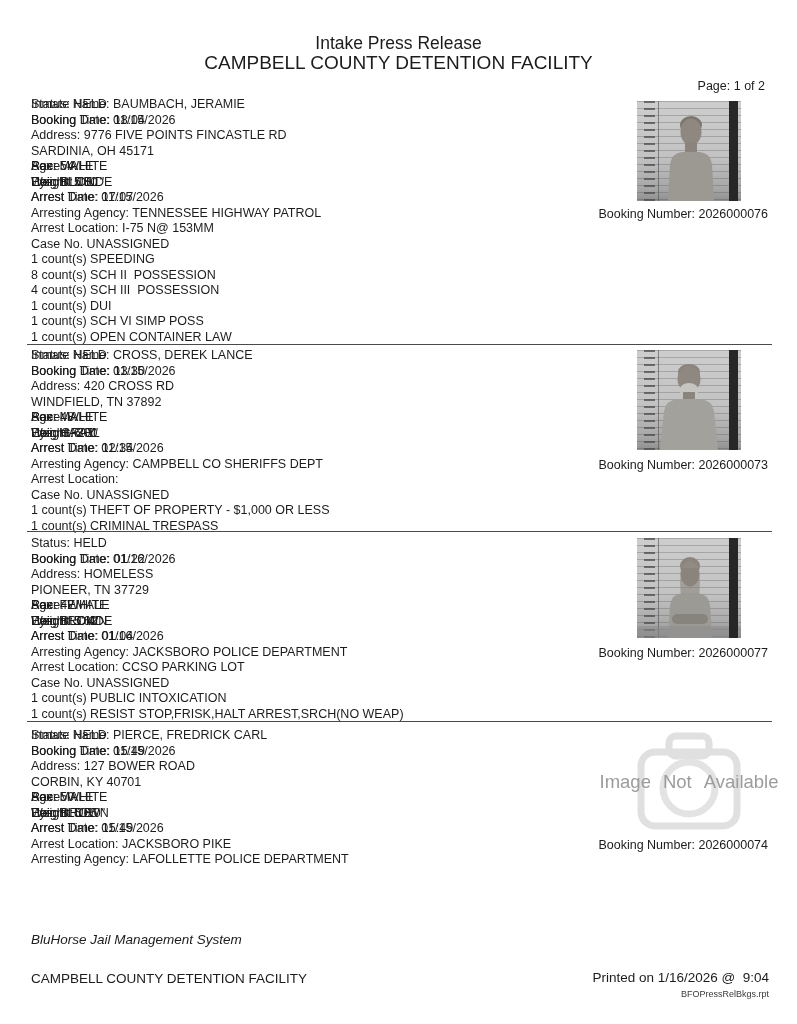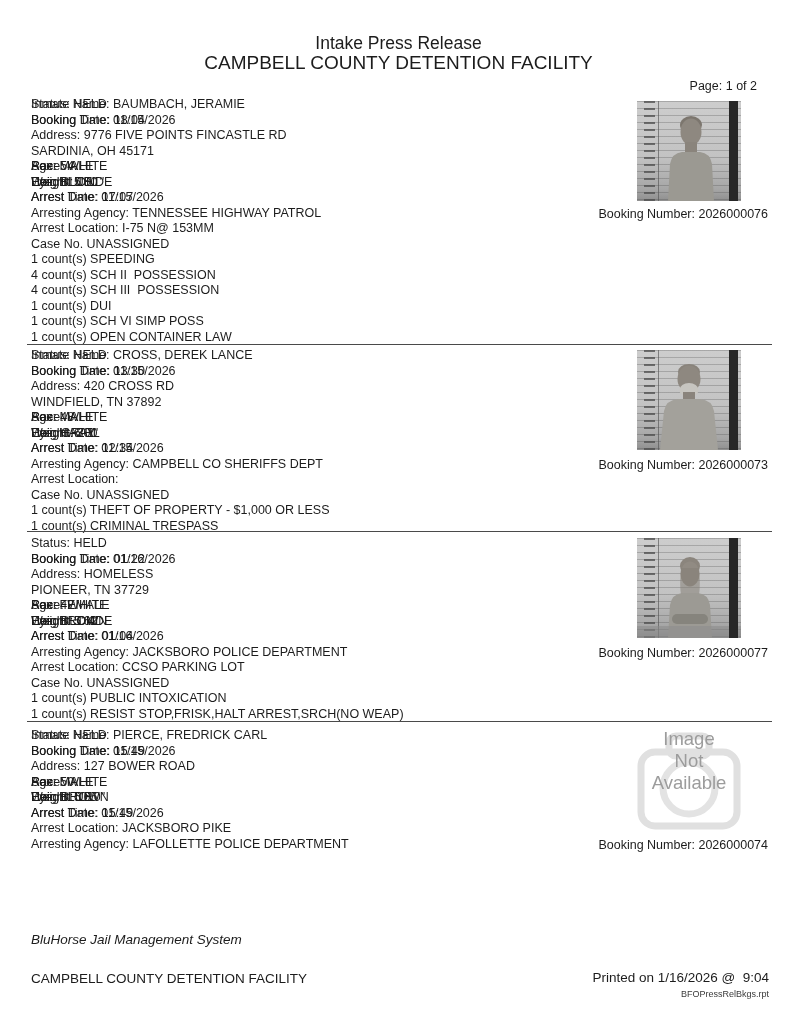--- a/index.html
+++ b/index.html
@@ -1,21 +1,21 @@
 <!DOCTYPE html>
 <html><head>
 <meta charset="utf-8">
 <style>
   html,body{margin:0;padding:0;background:#ffffff;}
   .page{position:relative;width:797px;height:1024px;background:#ffffff;color:#1c1c1c;
         font-family:"Liberation Sans", sans-serif;overflow:hidden;}
   .title{position:absolute;left:0;width:100%;text-align:center;font-weight:normal;white-space:pre;}
   .t1{top:33px;font-size:17.5px;}
   .t2{top:52px;font-size:19px;}
-  .page-label{position:absolute;top:79px;right:40px;font-size:12.5px;white-space:pre;}
+  .page-label{position:absolute;top:79px;right:32px;font-size:12.5px;white-space:pre;}
   .record{position:absolute;left:31px;width:741px;font-size:12.5px;}
   .line{position:relative;height:15.5px;}
   .line span{position:absolute;top:0;left:0;white-space:pre;}
   .c2{left:191px;}
   .c3{left:304px;}
   .cEye{left:441px;}
   .cStatus{left:425px;}
   .ci-addr{left:57px;}
   .ci-demo{left:72px;}
   .ci-case{left:5px;}
@@ -26,22 +26,22 @@
   .photo::before{content:"";position:absolute;inset:0;
          background:repeating-linear-gradient(180deg,rgba(70,70,70,.28) 0 1px,transparent 1px 7px);}
   .ph-ruler{position:absolute;left:7px;top:0;width:11px;height:100%;
          background:repeating-linear-gradient(180deg,#4c4c4c 0 1.6px,transparent 1.6px 7px);opacity:.75;}
   .ph-rline{position:absolute;left:21px;top:0;width:1px;height:100%;background:#555;opacity:.65;}
   .ph-bar{position:absolute;right:3px;top:0;width:9px;height:100%;background:#272727;}
   .ph-person{position:absolute;inset:0;width:100%;height:100%;}
   .bookingnum{position:absolute;left:0;top:110px;width:737px;text-align:right;white-space:pre;}
   .noimg{position:absolute;left:602px;top:0px;width:112px;height:108px;}
   .noimg svg{position:absolute;inset:0;width:100%;height:100%;}
-  .noimg-text{position:absolute;inset:0;display:flex;flex-direction:column;align-items:center;
-         justify-content:flex-start;gap:0;color:#9c9c9c;font-size:18.5px;line-height:22px;}
+  .noimg-text{position:absolute;inset:0;display:flex;flex-direction:row;align-items:center;
+         justify-content:center;gap:12px;color:#9c9c9c;font-size:18.5px;line-height:22px;}
   .noimg-text span{white-space:pre;}
   .footer-facility{position:absolute;left:31px;top:971px;font-size:13.5px;white-space:pre;}
   .footer-system{position:absolute;left:31px;top:932px;font-size:13.5px;font-style:italic;white-space:pre;}
   .footer-printed{position:absolute;right:28px;top:970px;font-size:13.5px;white-space:pre;}
   .footer-rpt{position:absolute;right:28px;top:989px;font-size:9px;color:#3a3a3a;white-space:pre;}
 </style>
 </head>
 <body>
 
 <div class="page">
@@ -86,21 +86,21 @@
     <div class="line">
         <span>Arrest Location: I-75 N@ 153MM</span>
       </div>
     <div class="line">
         <span class="ci-case">Case No. UNASSIGNED</span>
       </div>
     <div class="line">
         <span class="ci-chg">1 count(s) SPEEDING</span>
       </div>
     <div class="line">
-        <span class="ci-chg">4 count(s) SCH II  POSSESSION</span>
+        <span class="ci-chg">8 count(s) SCH II  POSSESSION</span>
       </div>
     <div class="line">
         <span class="ci-chg">4 count(s) SCH III  POSSESSION</span>
       </div>
     <div class="line">
         <span class="ci-chg">1 count(s) DUI</span>
       </div>
     <div class="line">
         <span class="ci-chg">1 count(s) SCH VI SIMP POSS</span>
       </div>
@@ -253,20 +253,23 @@
         <span class="cStatus">Status: HELD</span>
       </div>
     <div class="line">
         <span>Booking Date: 01/15/2026</span>
         <span class="c2">Booking Time: 15:49</span>
       </div>
     <div class="line">
         <span>Address: 127 BOWER ROAD</span>
       </div>
     <div class="line">
+        <span class="ci-addr">CORBIN, KY 40701</span>
+      </div>
+    <div class="line">
         <span class="ci-demo">Age: 50</span>
         <span class="c2">Race: WHITE</span>
         <span class="c3">Sex: MALE</span>
       </div>
     <div class="line">
         <span class="ci-demo">Height: 5' 10"</span>
         <span class="c2">Weight: 165</span>
         <span class="c3">Hair: BROWN</span>
         <span class="cEye">Eye: BLUE</span>
       </div>

